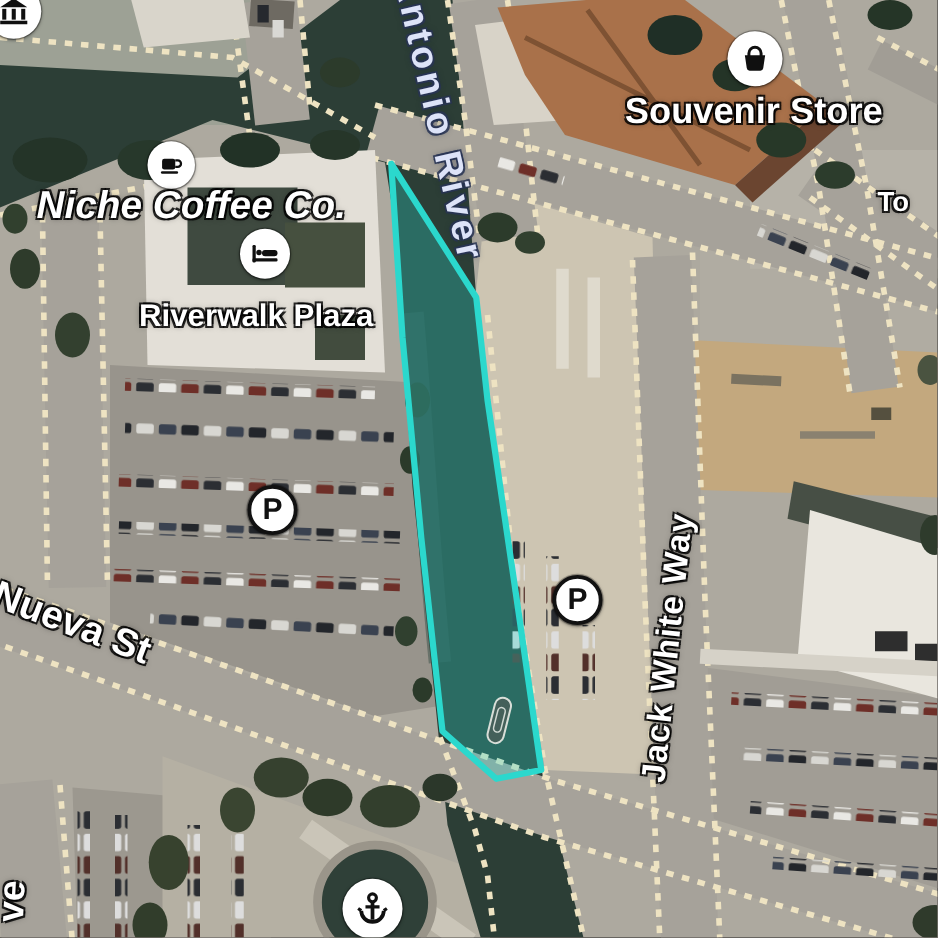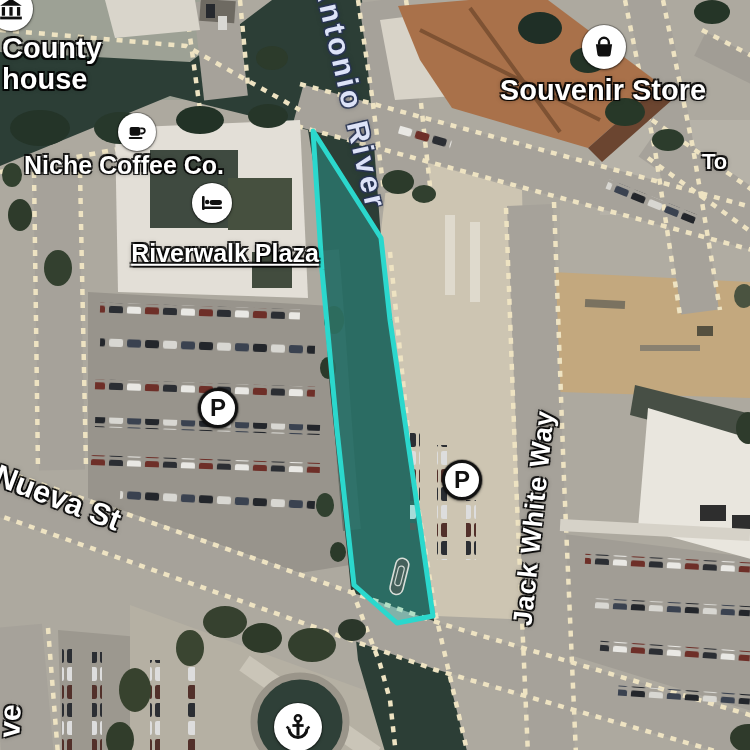--- a/index.html
+++ b/index.html
@@ -9,22 +9,22 @@
   }
   .map-viewport svg.terrain{position:absolute;left:0;top:0;}
   
   .lbl{position:absolute;font-weight:700;color:#fff;white-space:nowrap;
     text-shadow:-1.6px -1.6px 0 rgba(0,0,0,.82), 1.6px -1.6px 0 rgba(0,0,0,.82),
                 -1.6px 1.6px 0 rgba(0,0,0,.82), 1.6px 1.6px 0 rgba(0,0,0,.82),
                 0 0 5px rgba(0,0,0,.55);
     line-height:1.06;}
   .lbl.center{transform:translate(-50%,-50%);text-align:left;}
   .lbl-county{left:2px;top:33px;font-size:29px;text-align:left;}
-  .lbl-niche{left:124px;top:165px;font-size:25px;}
-  .lbl-hotel{left:225px;top:253px;font-size:25px;text-decoration:underline;}
+  .lbl-niche{left:153px;top:165px;font-size:31px;font-style:italic;}
+  .lbl-hotel{left:205px;top:253px;font-size:25px;}
   .lbl-souvenir{left:603px;top:90px;font-size:29px;}
   .lbl-to{left:702px;top:150px;font-size:22px;}
   .lbl-river{left:339px;top:-24px;font-size:30px;letter-spacing:3px;
     color:#dde3f8;transform:rotate(77deg);transform-origin:0 0;
     text-shadow:-1.4px -1.4px 0 rgba(40,52,84,.85), 1.4px -1.4px 0 rgba(40,52,84,.85),
                 -1.4px 1.4px 0 rgba(40,52,84,.85), 1.4px 1.4px 0 rgba(40,52,84,.85),
                 0 0 5px rgba(25,35,60,.6);}
   .lbl-jww{left:534px;top:518px;font-size:27px;letter-spacing:1px;
     transform:translate(-50%,-50%) rotate(-84deg);}
   .lbl-nueva{left:-26px;top:449px;font-size:31px;transform:rotate(21deg);
@@ -265,24 +265,20 @@
   <div class="pin pin-anchor">
     <svg width="30" height="30" viewBox="0 0 24 24">
       <circle cx="12" cy="5" r="2.5" fill="none" stroke="#101010" stroke-width="2"></circle>
       <line x1="12" y1="7.5" x2="12" y2="19" stroke="#101010" stroke-width="2.4"></line>
       <line x1="7.5" y1="10.8" x2="16.5" y2="10.8" stroke="#101010" stroke-width="2.2"></line>
       <path d="M4.8 13.2 a7.2 7.2 0 0 0 14.4 0" fill="none" stroke="#101010" stroke-width="2.4"></path>
       <path d="M4.8 13.2 l-2 -1.4 M19.2 13.2 l2 -1.4" fill="none" stroke="#101010" stroke-width="2"></path>
     </svg>
   </div>
 
-  <div class="lbl lbl-county">
-    <div>County</div>
-    <div>house</div>
-  </div>
 
   <div class="lbl center lbl-niche">Niche Coffee Co.</div>
 
   <div class="lbl center lbl-hotel">
     <div>Riverwalk Plaza</div>
   </div>
 
   <div class="lbl center lbl-souvenir">Souvenir Store</div>
 
   <div class="lbl lbl-river">Antonio River</div>

